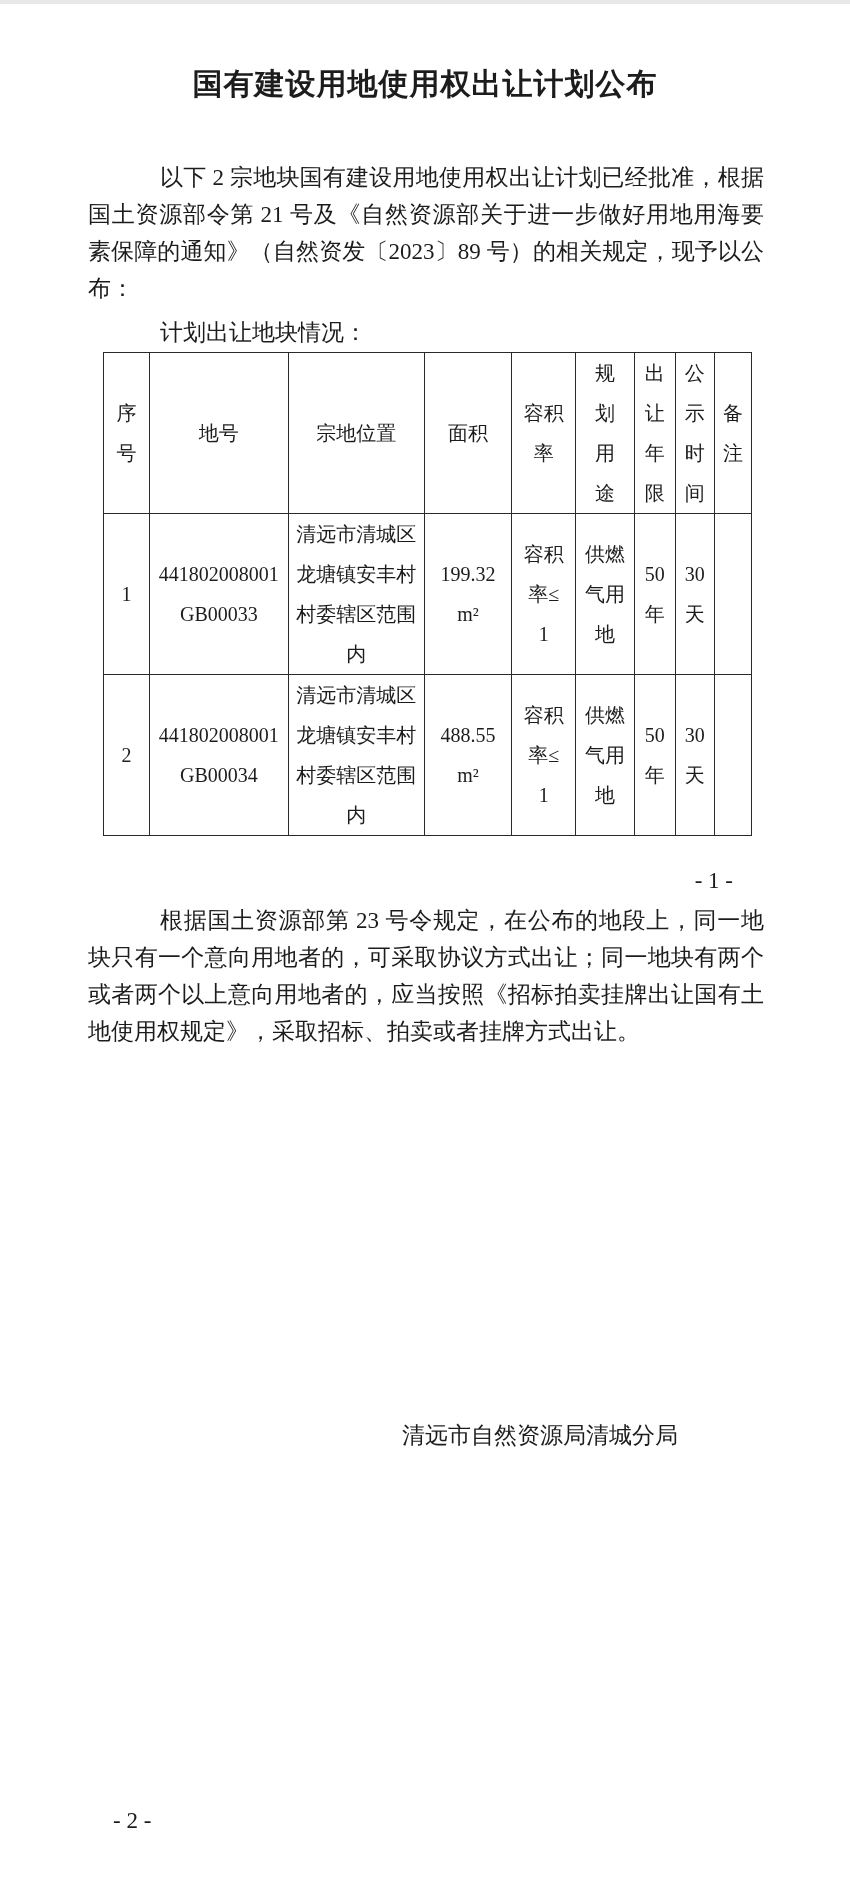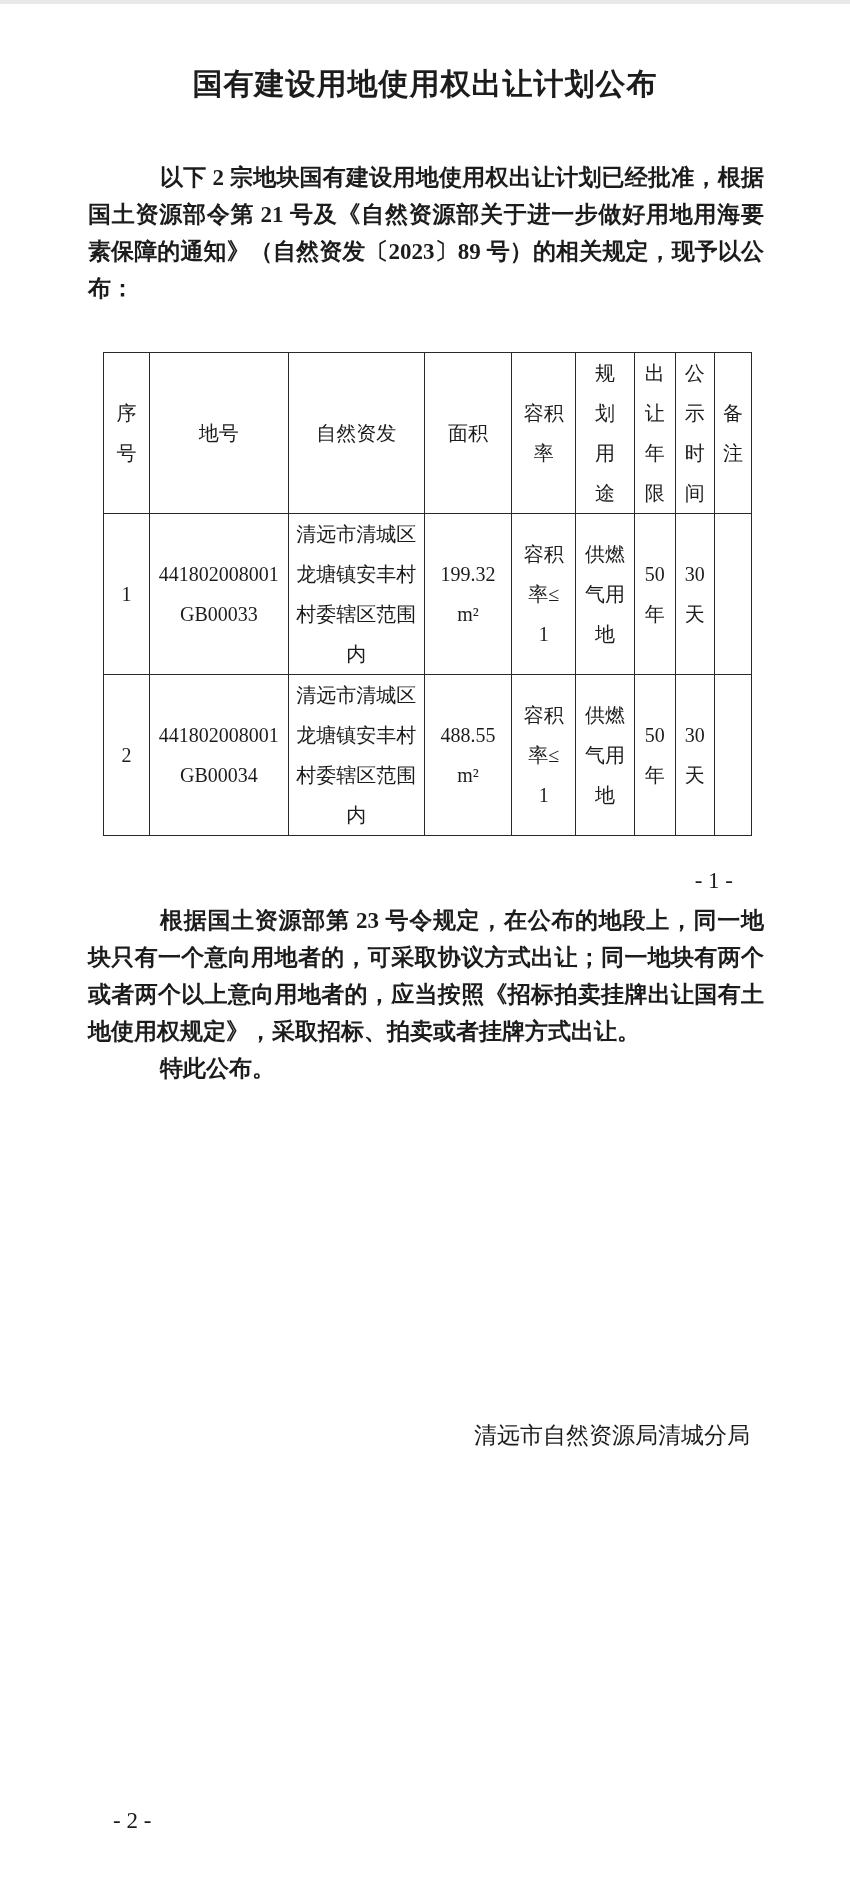--- a/index.html
+++ b/index.html
@@ -15,21 +15,20 @@
   .doc-title{
     position:absolute;top:60px;left:0;width:100%;
     margin:0;text-align:center;
     font-size:30px;font-weight:700;letter-spacing:1px;
   }
   .para{
     margin:0;
     font-size:23px;line-height:37px;
     text-align:justify;
     text-justify:inter-ideograph;
-    font-weight:bold;
   }
   .indent{text-indent:72px;}
   .intro{position:absolute;top:155px;left:88px;width:676px;}
   .lead{position:absolute;top:310px;left:88px;width:676px;}
   table.parcel{
     position:absolute;top:348px;left:103px;
     width:649px;table-layout:fixed;
     border-collapse:collapse;
     font-size:20px;
   }
@@ -44,55 +43,56 @@
   }
   tr.hrow{height:160px;}
   tr.drow{height:161px;}
   .marker-1{
     position:absolute;top:858px;right:117px;
     font-size:23px;line-height:37px;
   }
   .bodyflow{position:absolute;top:898px;left:88px;width:676px;}
   .signature{
     position:absolute;top:1412px;left:330px;width:420px;
-    text-align:right;font-size:23px;line-height:40px;
+    text-align:center;font-size:23px;line-height:40px;
   }
   .marker-2{
     position:absolute;top:1798px;left:113px;
     font-size:23px;line-height:37px;
   }
 </style>
 </head>
 <body>
 
 <div class="page">
 
   <h1 class="doc-title">国有建设用地使用权出让计划公布</h1>
 
   <p class="para indent intro">以下 2 宗地块国有建设用地使用权出让计划已经批准，根据国土资源部令第 21 号及《自然资源部关于进一步做好用地用海要素保障的通知》（自然资发〔2023〕89 号）的相关规定，现予以公布：</p>
 
+  <p class="para indent lead">计划出让地块情况：</p>
 
   <table class="parcel">
     <colgroup>
       <col style="width:46px">
         <col style="width:138px">
         <col style="width:136px">
       <col style="width:87px">
         <col style="width:64px">
         <col style="width:58px">
       <col style="width:41px">
         <col style="width:39px">
         <col style="width:37px">
     </colgroup>
     <thead>
       <tr class="hrow">
         <th>序
 号</th>
         <th>地号</th>
-        <th>自然资发</th>
+        <th>宗地位置</th>
         <th>面积</th>
         <th>容积
 率</th>
         <th>规
 划
 用
 途</th>
         <th>出
 让
 年
@@ -150,21 +150,20 @@
 天</td>
         <td></td>
       </tr>
     </tbody>
   </table>
 
   <div class="marker-1">- 1 -</div>
 
   <div class="bodyflow">
     <p class="para indent">根据国土资源部第 23 号令规定，在公布的地段上，同一地块只有一个意向用地者的，可采取协议方式出让；同一地块有两个或者两个以上意向用地者的，应当按照《招标拍卖挂牌出让国有土地使用权规定》，采取招标、拍卖或者挂牌方式出让。</p>
-    <p class="para indent">特此公布。</p>
   </div>
 
   <div class="signature">
     <div>清远市自然资源局清城分局</div>
   </div>
 
   <div class="marker-2">- 2 -</div>
 
 </div>
 

